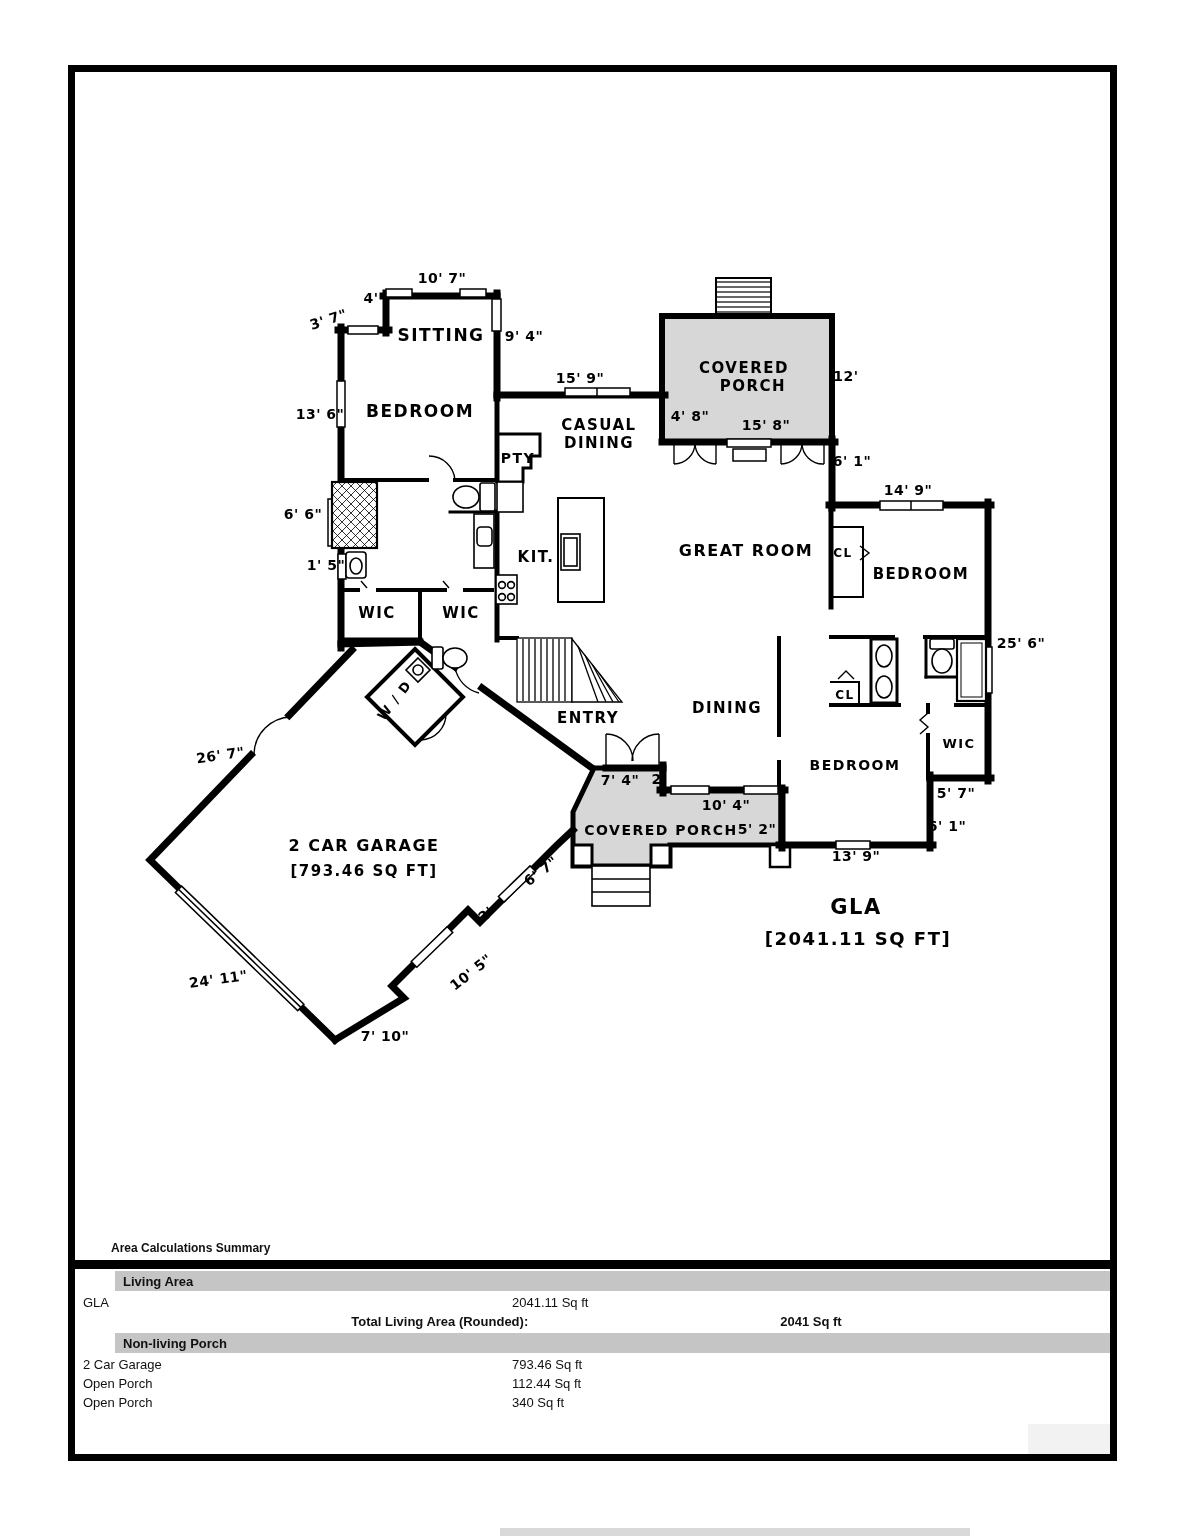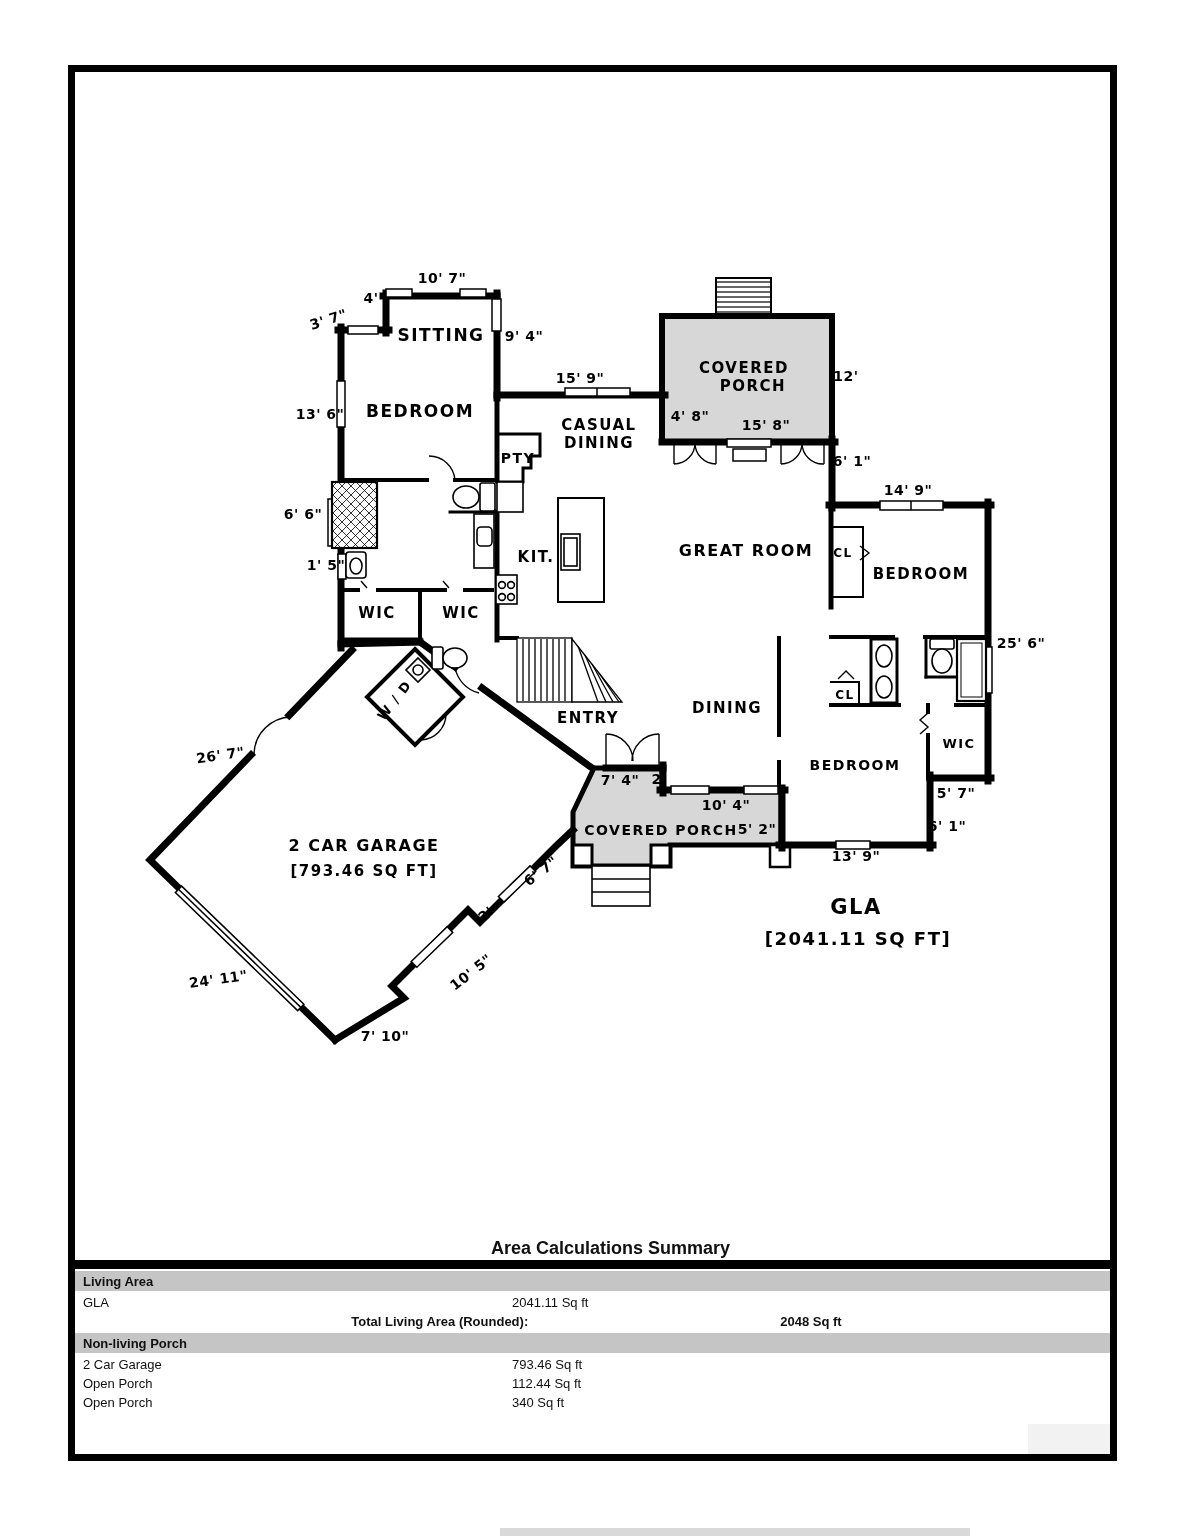--- a/index.html
+++ b/index.html
@@ -7,25 +7,25 @@
         font-family:"Liberation Sans",sans-serif;}
   .frame{position:absolute;left:68px;top:65px;width:1049px;height:1396px;
          border:7px solid #000;box-sizing:border-box;background:#fff;}
   svg.plan{position:absolute;left:68px;top:65px;}
   svg.plan text{fill:#000;text-anchor:middle;}
   .room-label{font-family:"DejaVu Sans",sans-serif;font-weight:700;letter-spacing:1.5px;}
   .dim-label{font-family:"DejaVu Sans",sans-serif;font-weight:700;letter-spacing:.5px;}
 
   
   .summary{position:absolute;left:75px;top:1238px;width:1035px;font-size:13px;color:#111;}
-  .summary .title{text-align:center;font-weight:bold;font-size:18px;height:22px;line-height:20px;margin-left:36px;}
+  .summary .title{text-align:left;font-weight:bold;font-size:12px;height:22px;line-height:20px;margin-left:36px;}
   .summary .band{height:9px;background:#000;}
   .sum-row{display:flex;align-items:center;height:19px;background:#fff;}
   .sum-row .lbl{padding-left:8px;width:437px;box-sizing:border-box;}
-  .sum-row.section{background:#c5c5c5;font-weight:bold;height:20px;border-bottom:2px solid #fff;margin-top:2px;}
+  .sum-row.section{background:#c5c5c5;font-weight:bold;height:20px;border-bottom:2px solid #fff;margin-top:2px;margin-left:40px;}
   .sum-row.bold{font-weight:bold;justify-content:center;}
   .sum-row .val{padding-left:0;}
   .watermark{position:absolute;left:1028px;top:1424px;width:82px;height:32px;
              background:rgba(0,0,0,0.05);}
   .footer-smudge{position:absolute;left:500px;top:1528px;width:470px;height:8px;background:#d9d9d9;}
 </style>
 </head>
 <body>
 
 <div class="page">
@@ -317,21 +317,21 @@
     <div id="summary-rows">
         <div class="sum-row section">
           <div class="lbl">Living Area</div>
         </div>
         <div class="sum-row">
           <div class="lbl">GLA</div>
           <div class="val">2041.11 Sq ft</div>
         </div>
         <div class="sum-row bold">
           <div class="lbl">Total Living Area (Rounded):</div>
-          <div class="val">2048 Sq ft</div>
+          <div class="val">2041 Sq ft</div>
         </div>
         <div class="sum-row section">
           <div class="lbl">Non-living Porch</div>
         </div>
         <div class="sum-row">
           <div class="lbl">2 Car Garage</div>
           <div class="val">793.46 Sq ft</div>
         </div>
         <div class="sum-row">
           <div class="lbl">Open Porch</div>

